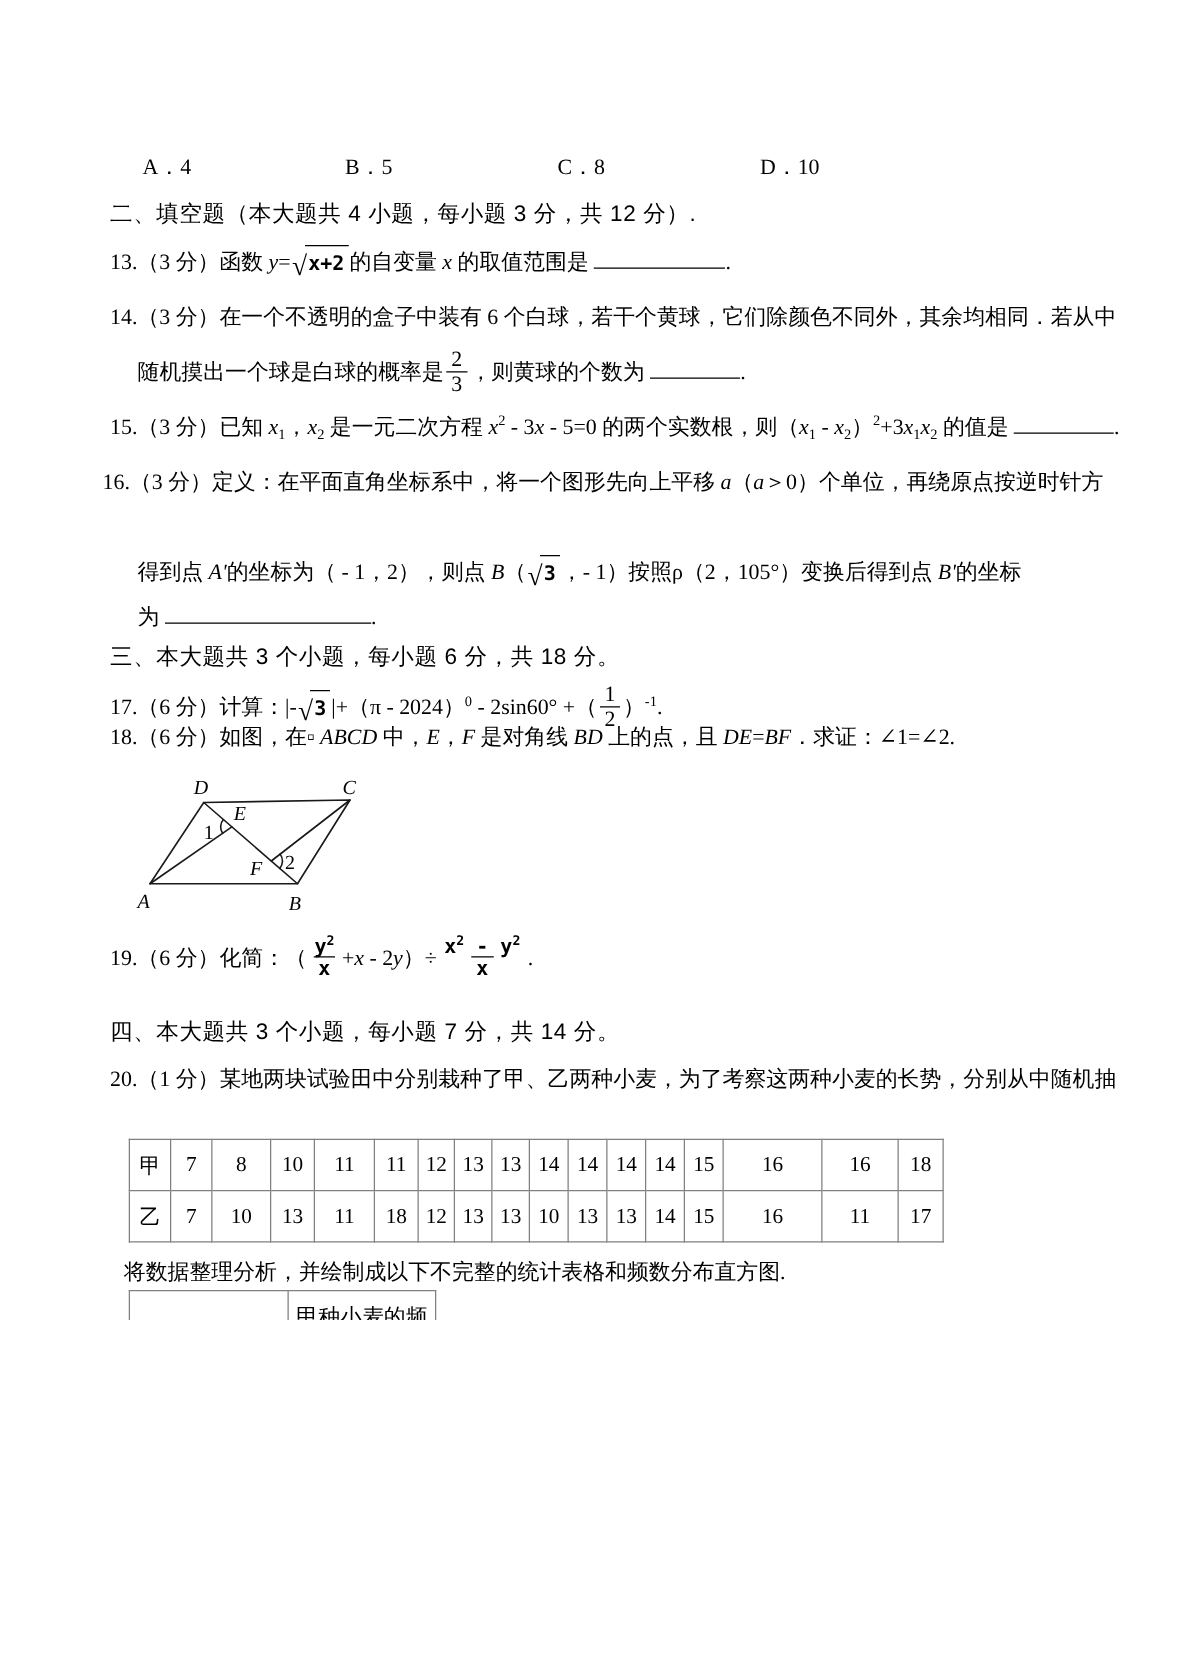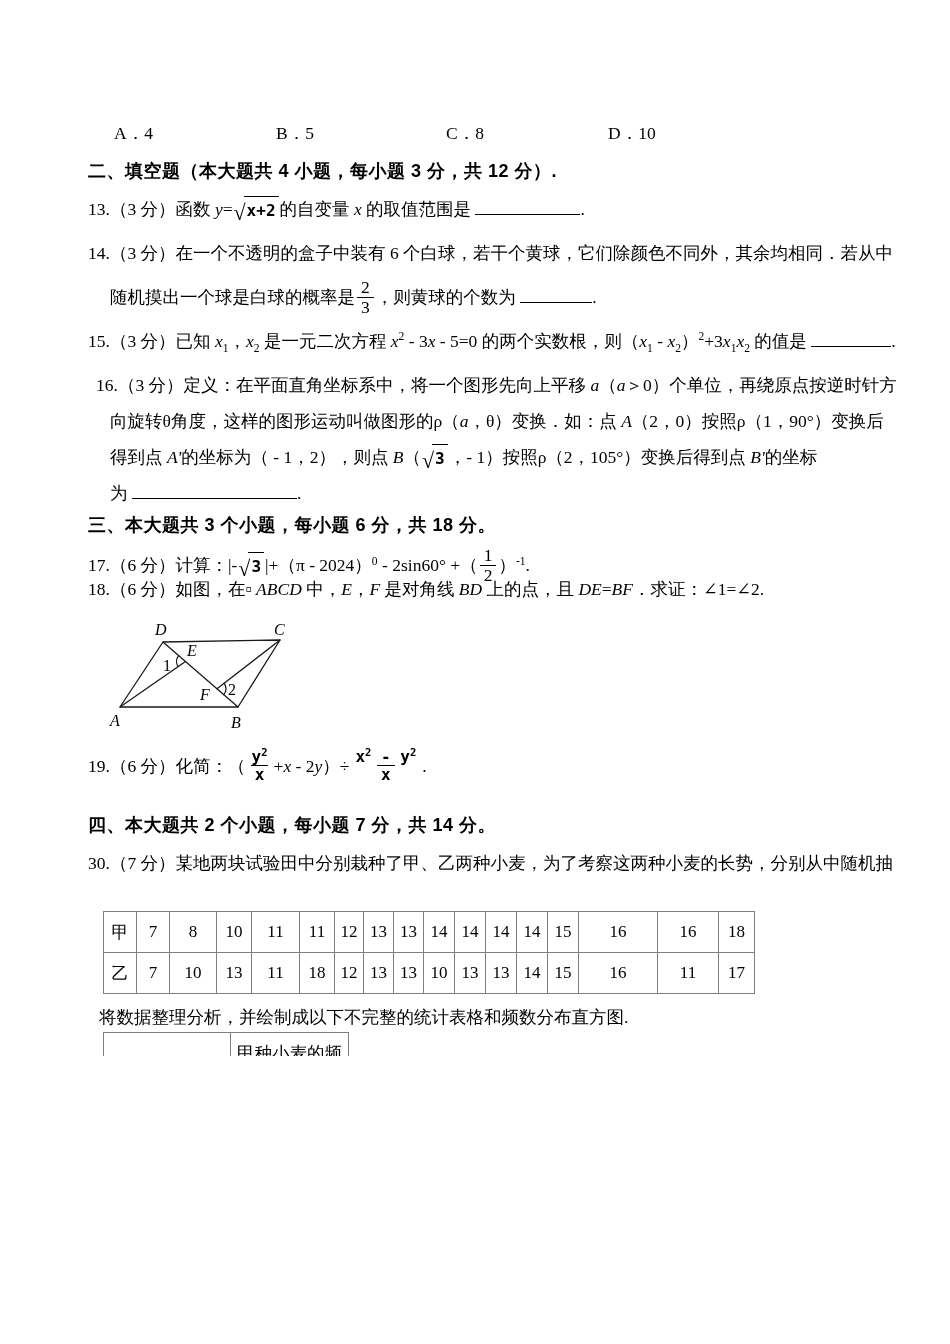--- a/index.html
+++ b/index.html
@@ -1,19 +1,19 @@
 <!DOCTYPE html>
 <html><head>
 <meta charset="utf-8">
 <style>
   html,body{margin:0;padding:0;background:#fff;}
   .page{position:relative;width:950px;height:1056px;background:#fff;color:#000;
         font-family:"Liberation Serif","DejaVu Serif",serif;font-size:17.5px;overflow:hidden;}
   .ln{position:absolute;white-space:nowrap;line-height:26px;}
-  .h{font-family:"Liberation Sans","DejaVu Sans",sans-serif;font-weight:bold;font-size:18px;letter-spacing:.5px;}
+  .h{font-family:"Liberation Sans","DejaVu Sans",sans-serif;font-weight:normal;font-size:18px;letter-spacing:.5px;}
   i{font-style:italic;}
   sup{font-size:66%;vertical-align:super;line-height:0;}
   sub{font-size:66%;vertical-align:sub;line-height:0;}
   .blank{display:inline-block;border-bottom:1.2px solid #000;height:16px;vertical-align:baseline;}
   .frac{display:inline-flex;flex-direction:column;align-items:center;vertical-align:middle;
         line-height:1.08;margin:0 2px;position:relative;top:-2px;}
   .frac .num{padding:0 4px;}
   .frac .den{border-top:1.3px solid #000;padding:0 4px;}
   .mono, .sqrt .body{font-family:"DejaVu Sans Mono","Liberation Mono",monospace;font-weight:bold;font-size:16px;}
   .sqrt{display:inline-flex;align-items:stretch;vertical-align:middle;margin:0 1px;position:relative;top:-1px;}
@@ -44,22 +44,21 @@
   <div class="ln" style="top:196px;left:88px">13.（3 分）函数 <i>y</i>=<span class="sqrt">
         <span class="sign">√</span>
         <span class="body">x+2</span>
       </span>的自变量 <i>x</i> 的取值范围是 <span class="blank" style="width: 105px;"></span>.</div>
   <div class="ln" style="top:240px;left:88px">14.（3 分）在一个不透明的盒子中装有 6 个白球，若干个黄球，它们除颜色不同外，其余均相同．若从中</div>
   <div class="ln" style="top:280px;left:110px">随机摸出一个球是白球的概率是<span class="frac">
         <span class="num">2</span>
         <span class="den">3</span>
       </span>，则黄球的个数为 <span class="blank" style="width: 72px;"></span>.</div>
   <div class="ln" style="top:328px;left:88px">15.（3 分）已知 <i>x</i><sub>1</sub>，<i>x</i><sub>2</sub> 是一元二次方程 <i>x</i><sup>2</sup> - 3<i>x</i> - 5=0 的两个实数根，则（<i>x</i><sub>1</sub> - <i>x</i><sub>2</sub>）<sup>2</sup>+3<i>x</i><sub>1</sub><i>x</i><sub>2</sub> 的值是 <span class="blank" style="width: 80px;"></span>.</div>
-  <div class="ln" style="top:372px;left:96px">16.（3 分）定义：在平面直角坐标系中，将一个图形先向上平移 <i>a</i>（<i>a</i>＞0）个单位，再绕原点按逆时针方</div>
-  <div class="ln" style="top:408px;left:110px">向旋转θ角度，这样的图形运动叫做图形的ρ（<i>a</i>，θ）变换．如：点 <i>A</i>（2，0）按照ρ（1，90°）变换后</div>
+  <div class="ln" style="top:372px;left:82px">16.（3 分）定义：在平面直角坐标系中，将一个图形先向上平移 <i>a</i>（<i>a</i>＞0）个单位，再绕原点按逆时针方</div>
   <div class="ln" style="top:444px;left:110px">得到点 <i>A'</i>的坐标为（ - 1，2），则点 <i>B</i>（<span class="sqrt">
         <span class="sign">√</span>
         <span class="body">3</span>
       </span>，- 1）按照ρ（2，105°）变换后得到点 <i>B'</i>的坐标</div>
   <div class="ln" style="top:480px;left:110px">为 <span class="blank" style="width: 165px;"></span>.</div>
 
   <div class="ln h" style="top:512px;left:88px">三、本大题共 3 个小题，每小题 6 分，共 18 分。</div>
   <div class="ln" style="top:548px;left:88px">17.（6 分）计算：|-<span class="sqrt">
         <span class="sign">√</span>
         <span class="body">3</span>
@@ -87,22 +86,22 @@
   </svg>
 
   <div class="ln" style="top:750px;left:88px">19.（6 分）化简：（<span class="frac mono">
         <span class="num">y<sup>2</sup></span>
         <span class="den">x</span>
       </span>+<i>x</i> - 2<i>y</i>）÷<span class="frac mono">
         <span class="num">x<sup>2</sup> - y<sup>2</sup></span>
         <span class="den">x</span>
       </span>.</div>
 
-  <div class="ln h" style="top:812px;left:88px">四、本大题共 2 个小题，每小题 7 分，共 14 分。</div>
-  <div class="ln" style="top:850px;left:88px">30.（7 分）某地两块试验田中分别栽种了甲、乙两种小麦，为了考察这两种小麦的长势，分别从中随机抽</div>
+  <div class="ln h" style="top:812px;left:88px">四、本大题共 3 个小题，每小题 7 分，共 14 分。</div>
+  <div class="ln" style="top:850px;left:88px">20.（1 分）某地两块试验田中分别栽种了甲、乙两种小麦，为了考察这两种小麦的长势，分别从中随机抽</div>
 
   <table class="t1" style="left:103px;top:911px">
     <colgroup>
       <col style="width:33px">
         <col style="width:33px">
         <col style="width:47px">
         <col style="width:35px">
       <col style="width:48px">
         <col style="width:35px">
         <col style="width:29px">

